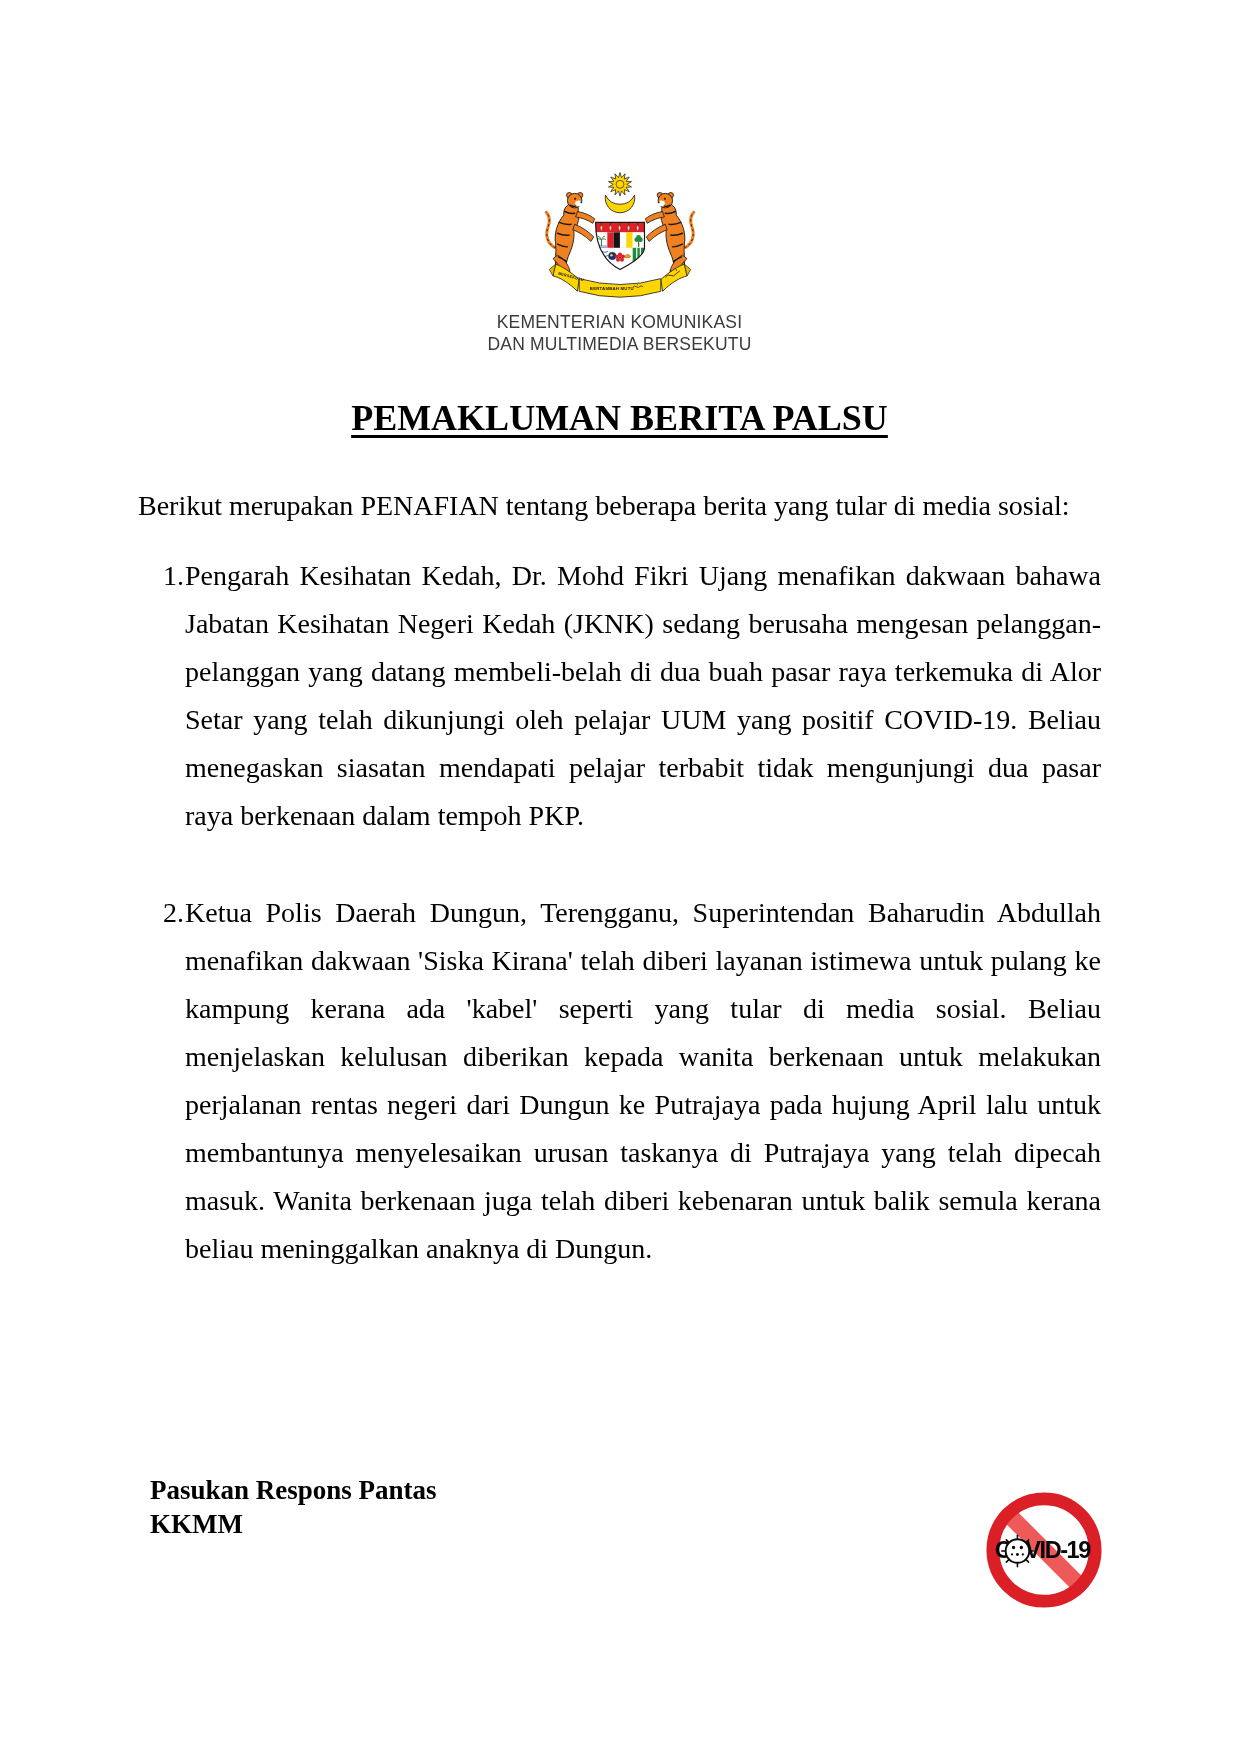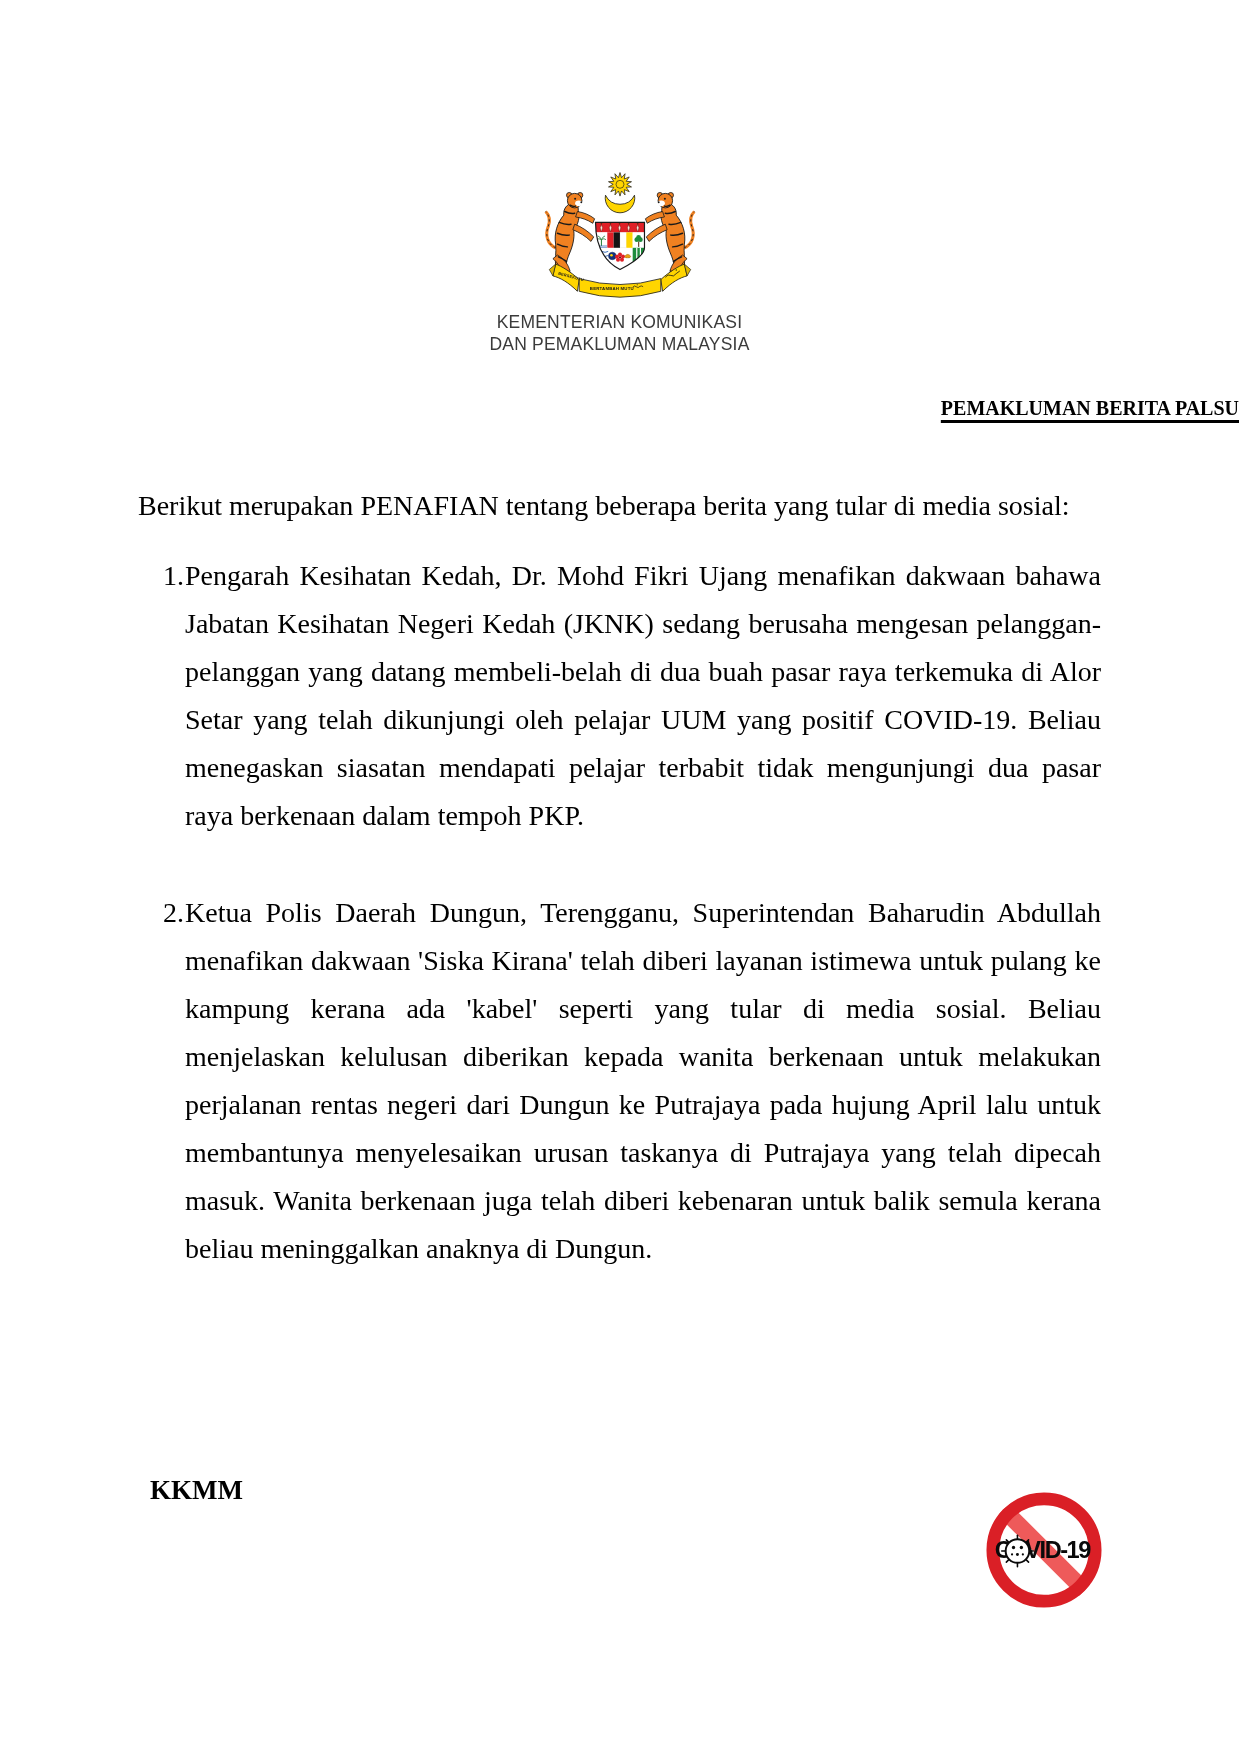--- a/index.html
+++ b/index.html
@@ -25,22 +25,22 @@
     font-family:"Liberation Sans","DejaVu Sans",sans-serif;
     font-size:17.5px; line-height:1.27;
     letter-spacing:.2px;
     color:#3b3b3b;
     font-weight:500;
     text-align:center;
   }
   
   .doc-title {
     position:absolute; top:397px; left:0; width:100%;
-    text-align:right;
-    font-size:20px; font-weight:bold;
+    text-align:center;
+    font-size:36px; font-weight:bold;
   }
   .doc-title .u {
     text-decoration:underline;
     text-decoration-thickness:2.5px;
     text-underline-offset:5px;
   }
   
   .doc-body {
     position:absolute; top:482px; left:138px; width:963px;
     font-size:28px; line-height:48px;
@@ -189,39 +189,40 @@
         <path d="M 99 131.5 q 2 -2.5 4 -0.5 t 4 -0.5 q 2 -1 3.5 0.5" fill="none" stroke="#1a1a1a" stroke-width="0.8"></path>
         <path d="M 135 120.5 q 3 -4 6 -2 t 6 -2 q 2 -1.5 4 -3" fill="none" stroke="#1a1a1a" stroke-width="0.9"></path>
         <circle cx="141" cy="113.5" r="0.7" fill="#1a1a1a"></circle>
           <circle cx="147" cy="112.5" r="0.7" fill="#1a1a1a"></circle>
           <circle cx="104" cy="128.7" r="0.6" fill="#1a1a1a"></circle>
       </g>
     </svg>
 
     <div class="ministry">
       <div>KEMENTERIAN KOMUNIKASI</div>
-      <div>DAN PEMAKLUMAN MALAYSIA</div>
+      <div>DAN MULTIMEDIA BERSEKUTU</div>
     </div>
   </header>
 
   <h1 class="doc-title">
     <span class="u">PEMAKLUMAN BERITA PALSU</span>
   </h1>
 
   <main class="doc-body">
     <p class="intro justify"><span>Berikut merupakan </span><b>PENAFIAN</b><span> tentang beberapa berita yang tular di media sosial:</span></p>
 
     <div>
       <div class="item"><span class="num">1.</span><span>Pengarah Kesihatan Kedah, Dr. Mohd Fikri Ujang </span><b>menafikan</b><span> dakwaan bahawa Jabatan Kesihatan Negeri Kedah (JKNK) sedang berusaha mengesan pelanggan-pelanggan yang datang membeli-belah di dua buah pasar raya terkemuka di Alor Setar yang telah dikunjungi oleh pelajar UUM yang positif COVID-19. Beliau </span><b>menegaskan</b><span> siasatan mendapati pelajar terbabit tidak mengunjungi dua pasar raya berkenaan dalam tempoh PKP.</span></div>
 
       <div class="item"><span class="num">2.</span><span>Ketua Polis Daerah Dungun, Terengganu, Superintendan Baharudin Abdullah </span><b>menafikan</b><span> dakwaan 'Siska Kirana' telah diberi layanan istimewa untuk pulang ke kampung kerana ada 'kabel' seperti yang tular di media sosial. Beliau </span><b>menjelaskan</b><span> kelulusan diberikan kepada wanita berkenaan untuk melakukan perjalanan rentas negeri dari Dungun ke Putrajaya pada hujung April lalu untuk membantunya menyelesaikan urusan taskanya di Putrajaya yang telah dipecah masuk. Wanita berkenaan juga telah diberi kebenaran untuk balik semula kerana beliau meninggalkan anaknya di Dungun.</span></div>
     </div>
   </main>
 
   <footer class="footer">
+    <div>Pasukan Respons Pantas</div>
     <div>KKMM</div>
   </footer>
 
   <svg class="covid-badge" width="118" height="118" viewBox="0 0 120 120" aria-hidden="true">
     <defs>
       <clipPath id="covidClip">
           <circle cx="60" cy="60" r="58.5"></circle>
         </clipPath>
     </defs>
     <circle cx="60" cy="60" r="52" fill="#ffffff"></circle>

